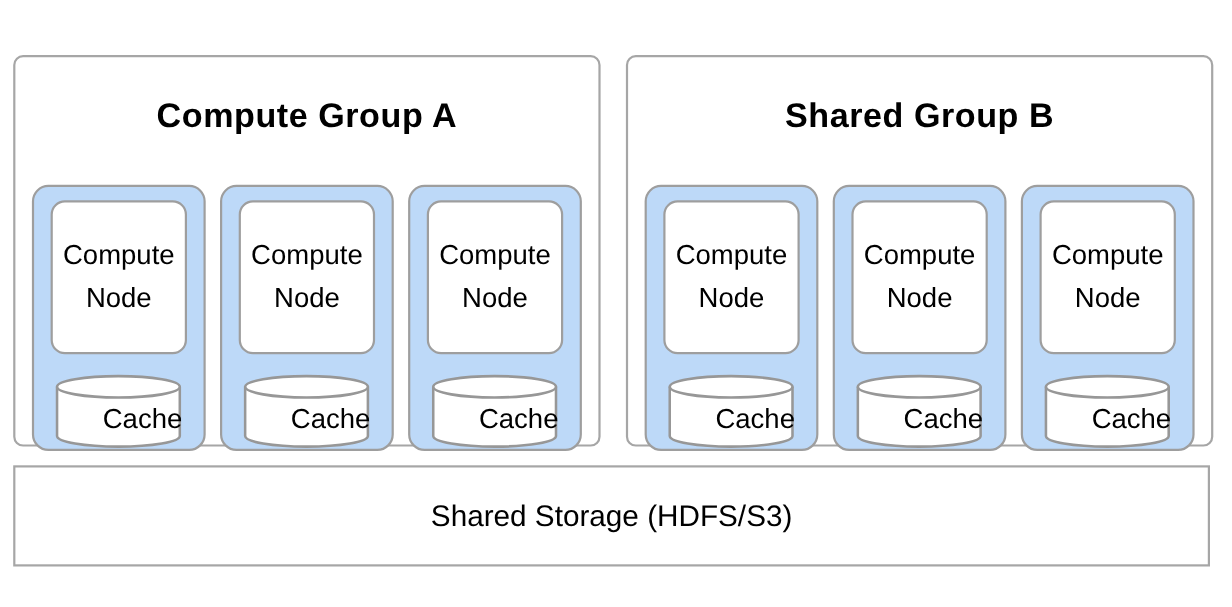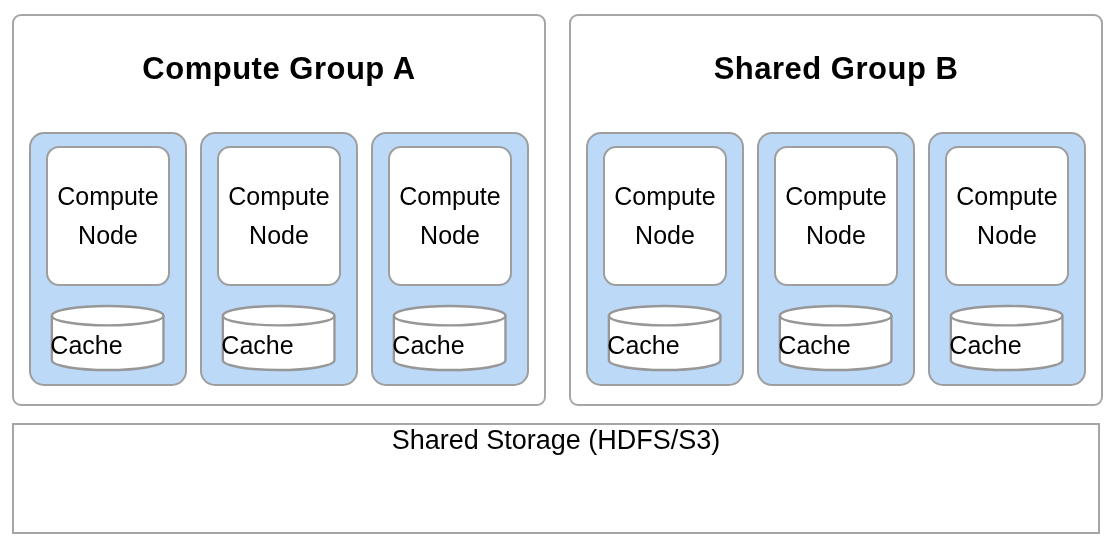--- a/index.html
+++ b/index.html
@@ -27,20 +27,21 @@
   }
   .group {
     flex: 1 1 0;
     box-sizing: border-box;
     background: #ffffff;
     border: 2px solid #a6a6a6;
     border-radius: 9px;
     display: flex;
     flex-direction: column;
     padding: 35px 15px 18px 15px;
+    margin-top: 36px;
   }
   .group-title {
     text-align: center;
     font-size: 31px;
     font-weight: 700;
     line-height: 36px;
     letter-spacing: 0.5px;
   }
   .cells-row {
     margin-top: 45px;
@@ -79,35 +80,35 @@
     align-self: center;
     width: 93%;
     height: 68px;
   }
   .cache-cyl svg { display: block; width: 100%; height: 100%; }
   .cache-label {
     position: absolute;
     left: 0;
     right: 0;
     top: 26px;
-    text-align: left;
+    text-align: right;
     font-size: 25px;
     line-height: 30px;
   }
   .storage {
     position: absolute;
     left: 12px;
     top: 423px;
     width: 1088px;
-    height: 111px;
+    height: 92px;
     box-sizing: border-box;
     background: #ffffff;
     border: 2px solid #a6a6a6;
     display: flex;
-    align-items: flex-start;
+    align-items: center;
     justify-content: center;
     font-size: 27px;
   }
 </style>
 </head>
 <body>
 
 <div class="canvas">
 
   <div class="groups-row">

